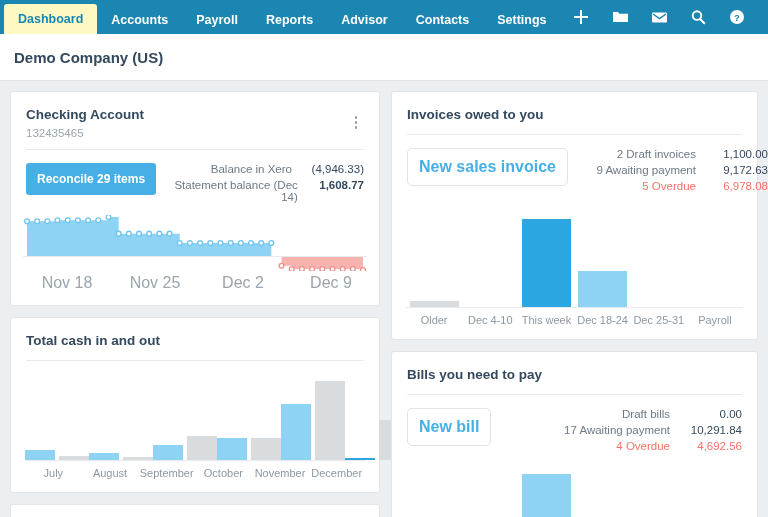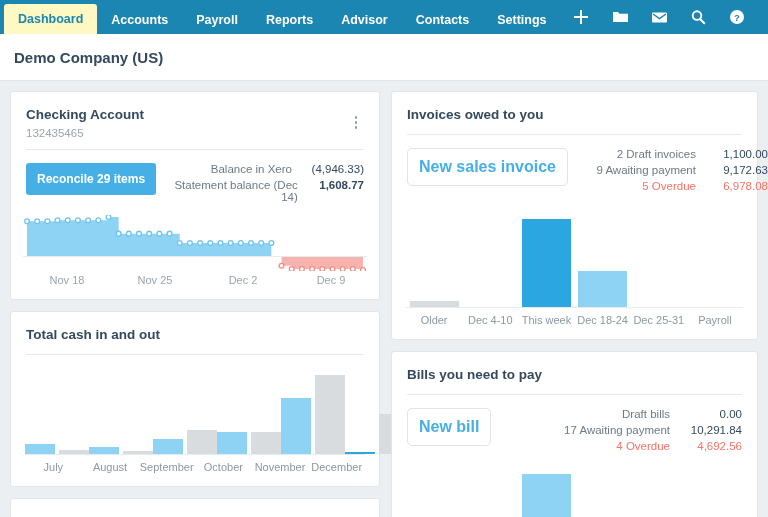--- a/index.html
+++ b/index.html
@@ -204,21 +204,21 @@
   .fig-row.overdue .fig-label,
   .fig-row.overdue .fig-value { color: #fa7268; }
   .fig-row.bold-val .fig-value { font-weight: bold; }
 
   
   .spark-wrap { padding: 6px 12px 0 12px; }
   .spark-wrap svg { display: block; }
   .spark-axis {
     display: flex;
     padding: 3px 4px 13px 12px;
-    font-size: 11px;
+    font-size: 16px;
     color: #9aa5ad;
   }
   .spark-axis span {
     flex: 1;
     text-align: center;
   }
 
   
   .chart-area {
     padding: 14px 14px 0 14px;

